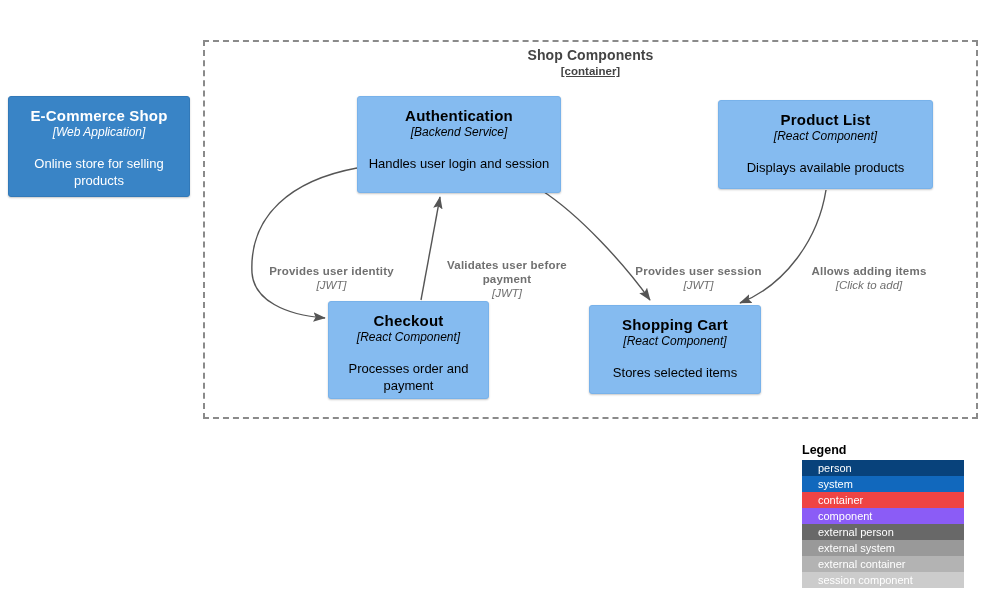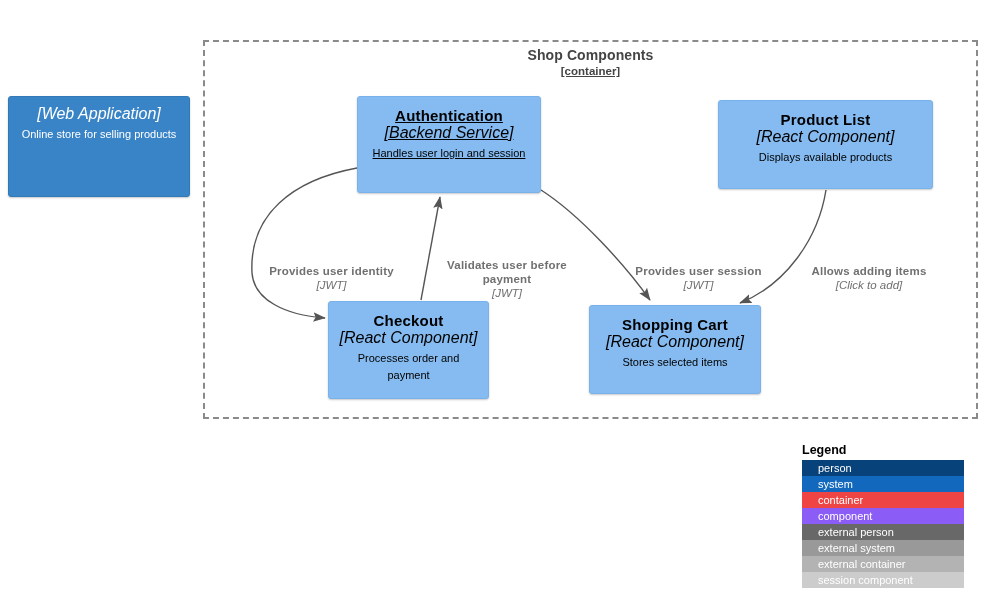--- a/index.html
+++ b/index.html
@@ -70,27 +70,27 @@
     overflow: hidden;
   }
   .node .n-title {
     font-weight: bold;
     font-size: 15px;
     line-height: 19px;
     letter-spacing: 0.2px;
   }
   .node .n-tech {
     font-style: italic;
-    font-size: 16px;
+    font-size: 12px;
     line-height: 15px;
   }
   .node .n-desc {
-    font-size: 11px;
+    font-size: 13px;
     line-height: 17px;
-    margin-top: 5px;
+    margin-top: 15px;
   }
 
   
   .n-system {
     background: #3984c6;
     border: 1px solid #3279b8;
     color: #ffffff;
   }
   .n-component {
     background: #85bbf0;
@@ -160,25 +160,26 @@
     <path d="M 357,168 C 292,180 249,215 252,273 C 254,300 285,315 325,318" fill="none" stroke="#555555" stroke-width="1.4" marker-end="url(#ah)"></path>
 
     <path d="M 421,300 L 440,197" fill="none" stroke="#555555" stroke-width="1.4" marker-end="url(#ah)"></path>
 
     <path d="M 541,190 C 580,215 625,265 650,300" fill="none" stroke="#555555" stroke-width="1.4" marker-end="url(#ah)"></path>
 
     <path d="M 826,190 C 818,240 785,285 740,303" fill="none" stroke="#555555" stroke-width="1.4" marker-end="url(#ah)"></path>
   </svg>
 
   <div class="node n-system" style="left:8px; top:96px; width:182px; height:101px;">
+    <div class="n-title">E-Commerce Shop</div>
     <div class="n-tech">[Web  Application]</div>
     <div class="n-desc">Online store for selling products</div>
   </div>
 
-  <div class="node n-component" style="left:357px; top:96px; width:184px; height:97px;text-decoration:underline;">
+  <div class="node n-component" style="left:357px; top:96px; width:204px; height:97px;">
     <div class="n-title">Authentication</div>
     <div class="n-tech">[Backend Service]</div>
     <div class="n-desc">Handles user login and session</div>
   </div>
 
   <div class="node n-component" style="left:718px; top:100px; width:215px; height:89px;">
     <div class="n-title">Product List</div>
     <div class="n-tech">[React  Component]</div>
     <div class="n-desc">Displays available products</div>
   </div>

